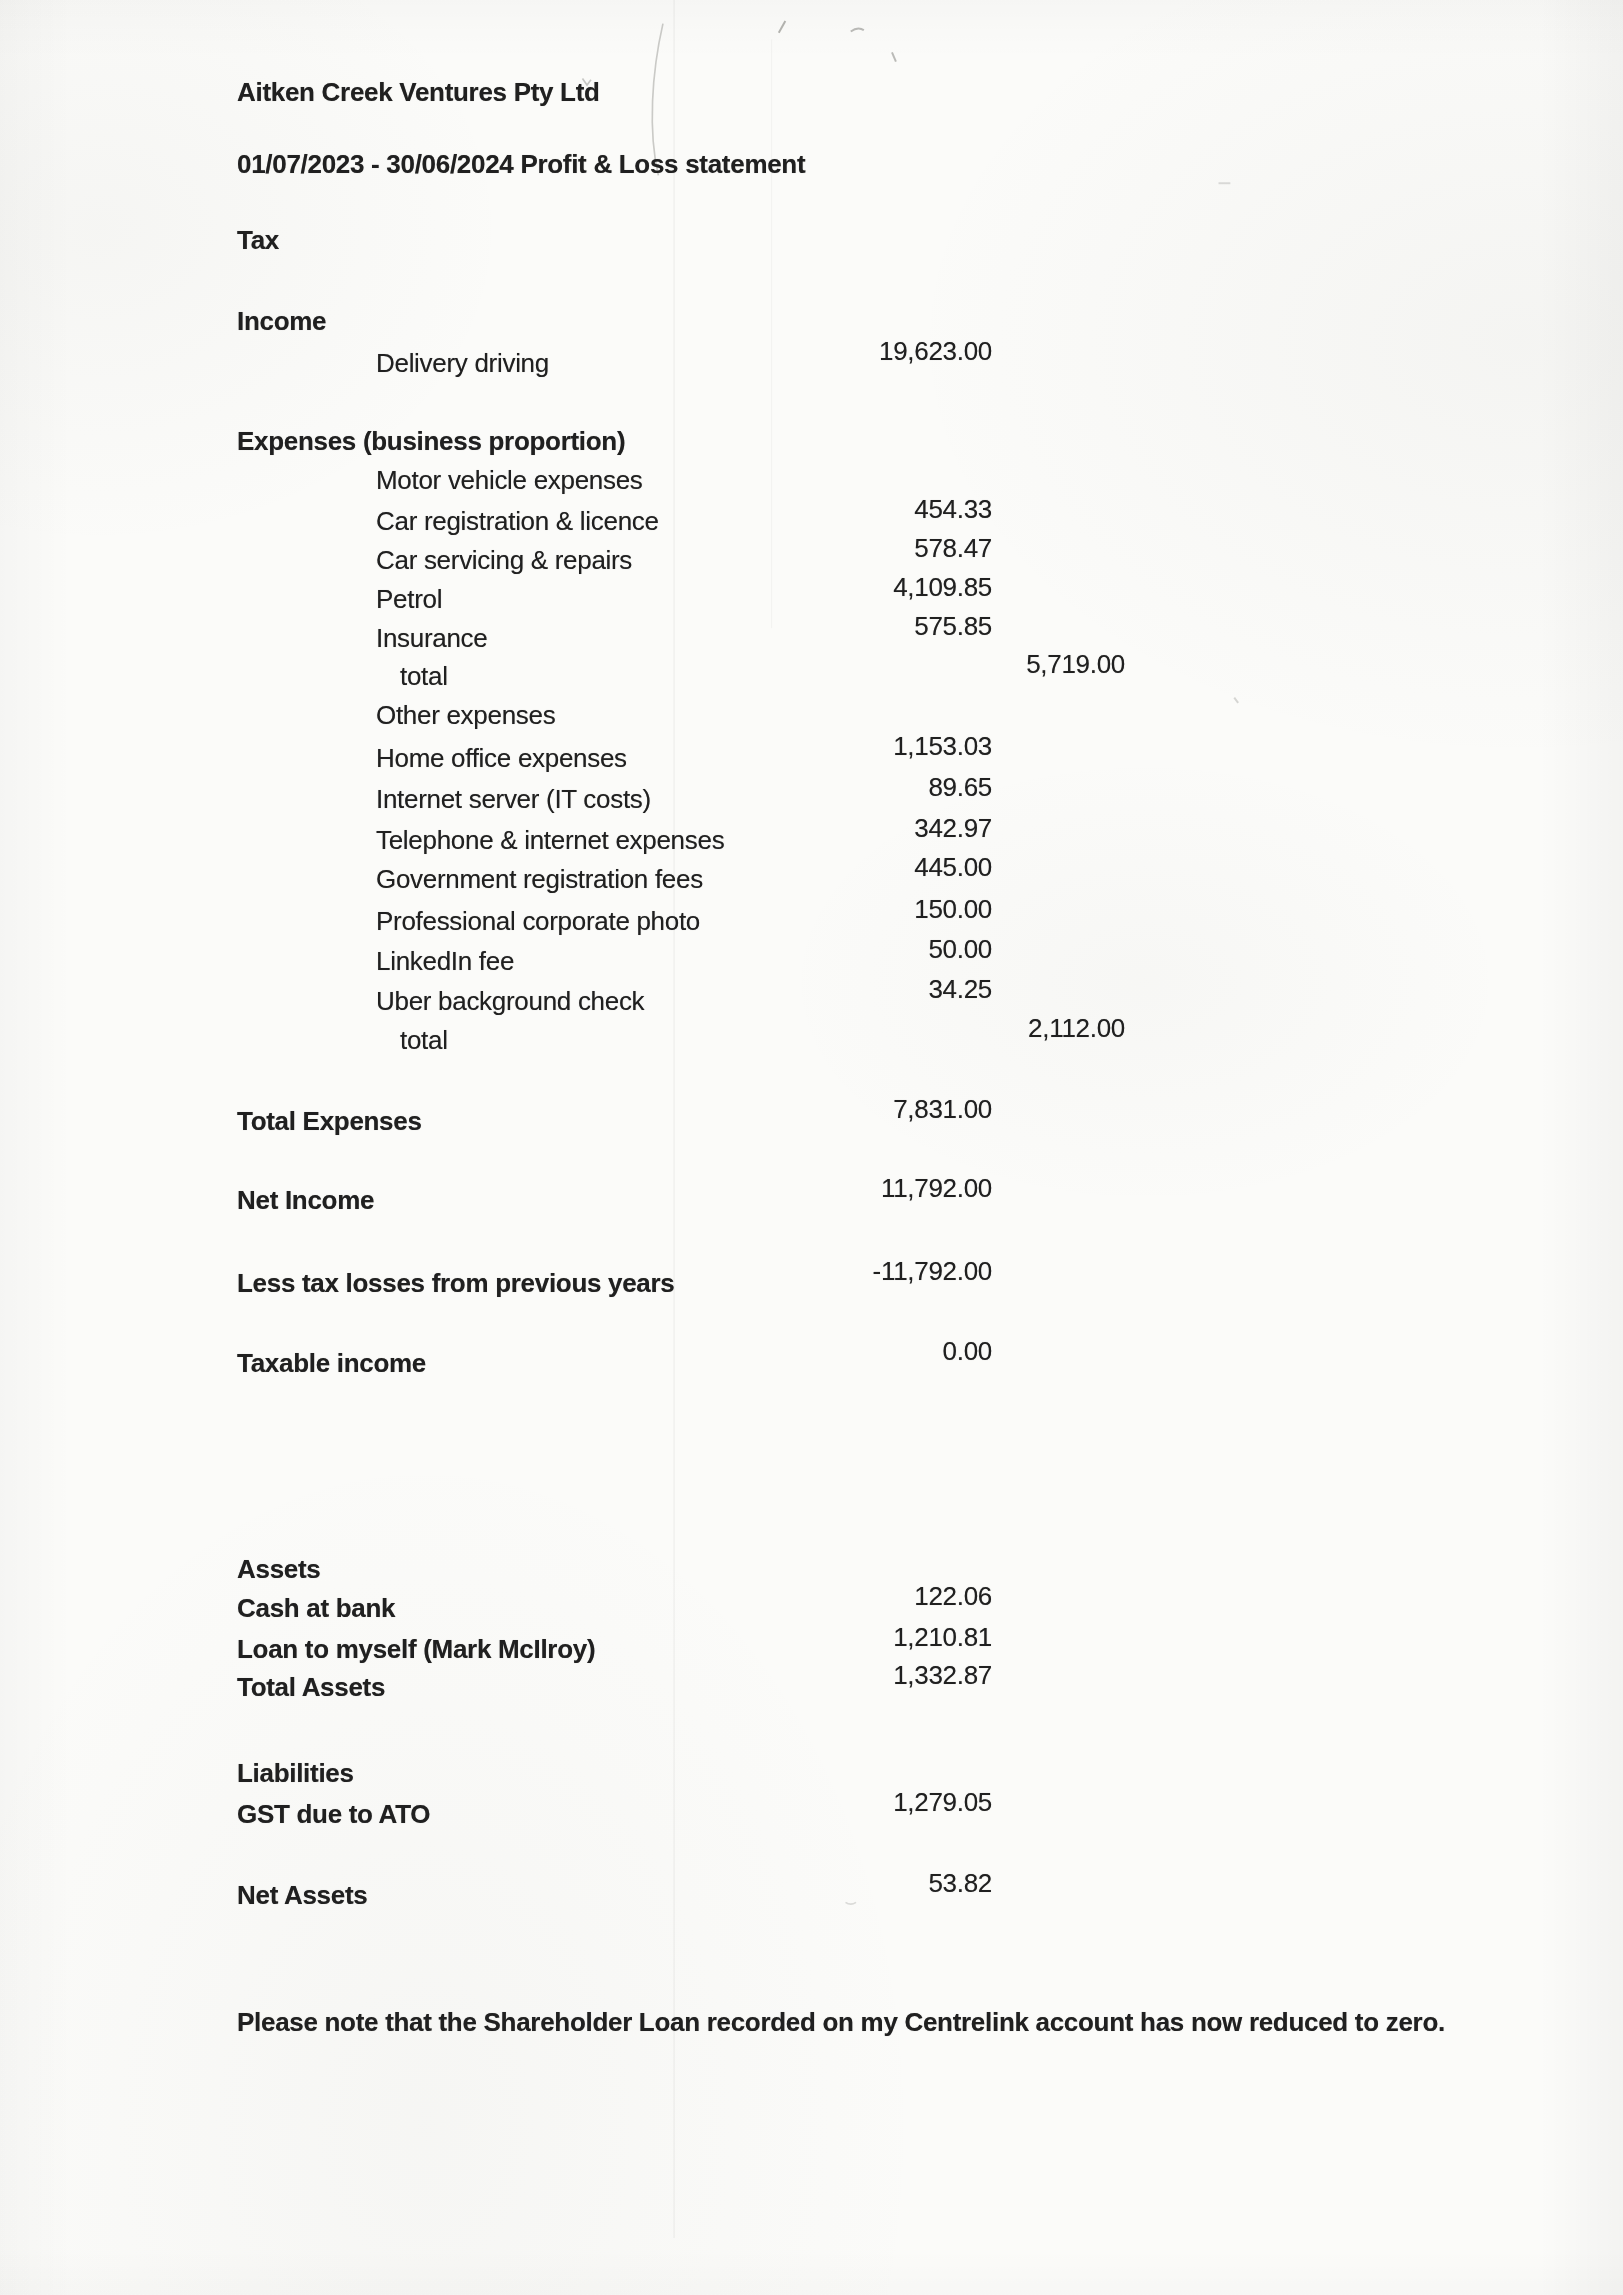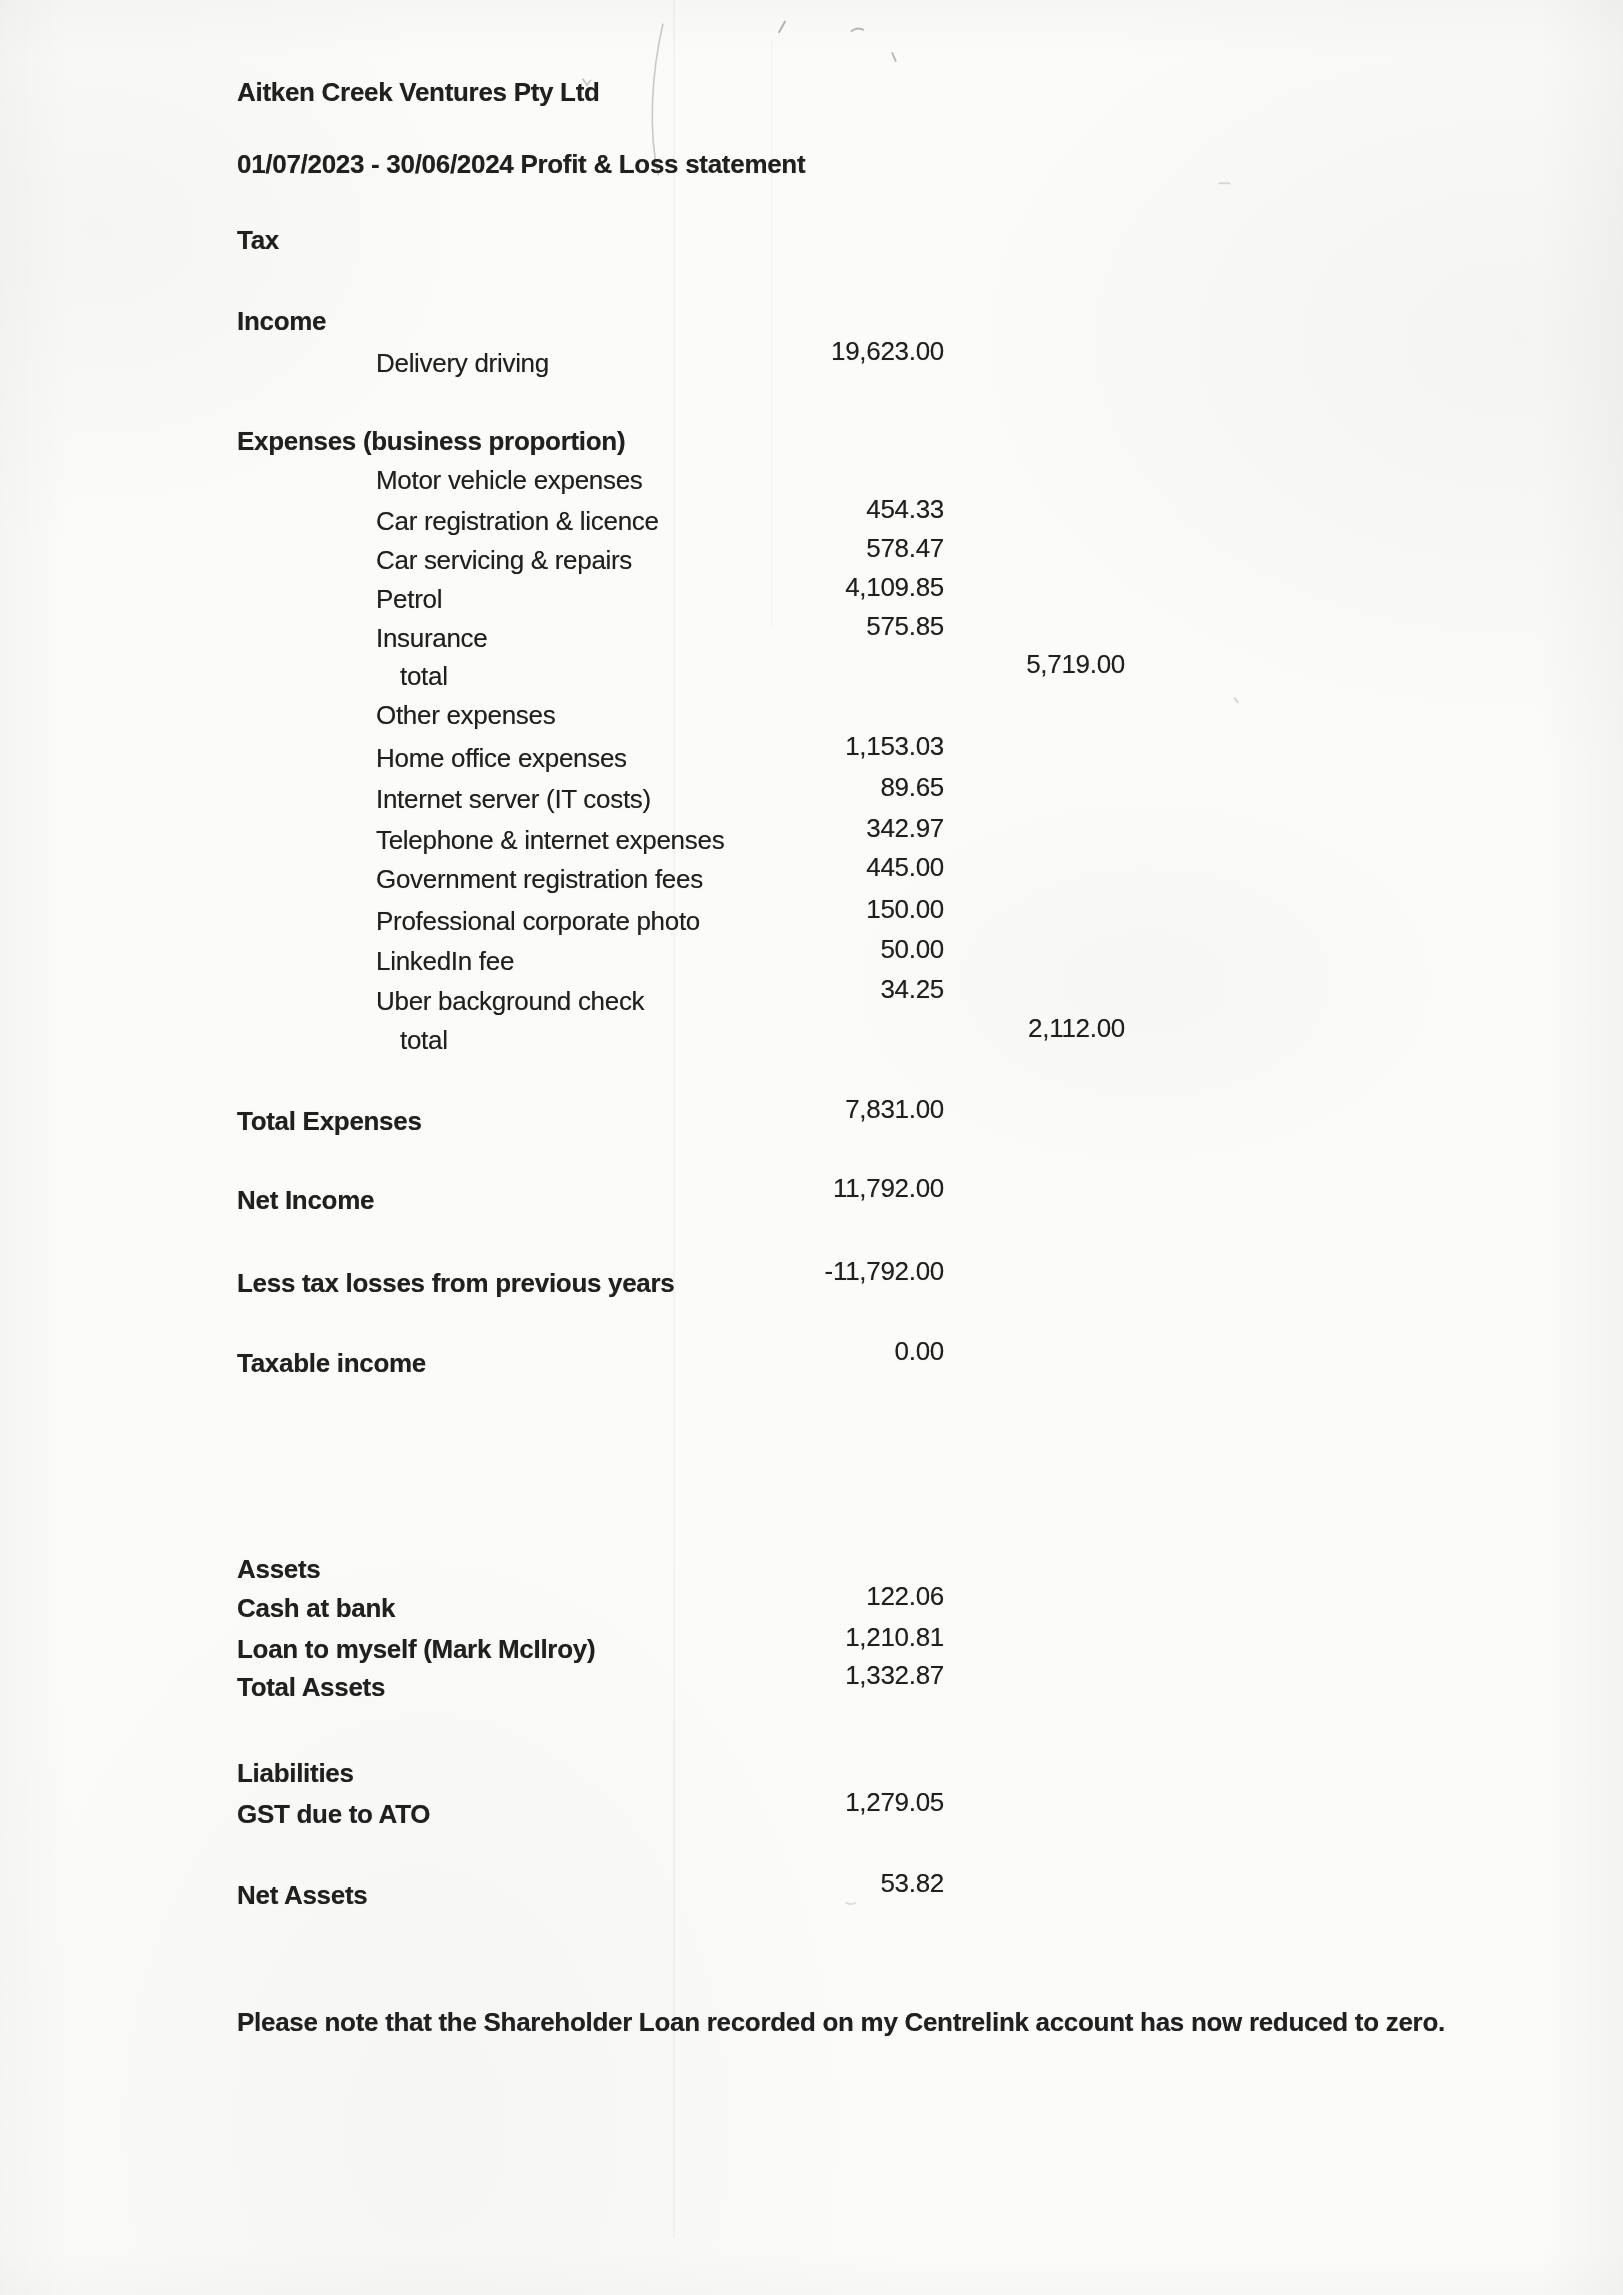--- a/index.html
+++ b/index.html
@@ -27,21 +27,21 @@
   }
   .artifacts{position:absolute;left:0;top:0;pointer-events:none;}
   .row{
     position:absolute;left:0;width:1623px;height:34px;
     font-size:26px;line-height:33px;letter-spacing:-0.3px;white-space:nowrap;
   }
   .lbl{position:absolute;left:192px;top:12px;margin-left:45px;}
   .lbl.i1{left:331px;}
   .lbl.i2{left:355px;}
   .b{font-weight:700;}
-  .val{position:absolute;top:0;left:0;width:944px;text-align:right;}
+  .val{position:absolute;top:0;left:0;width:944px;text-align:right;padding-left:48px;}
   .tot{position:absolute;top:0;left:0;width:1080px;text-align:right;margin-left:45px;}
   .h1{font-size:37px;letter-spacing:-0.7px;line-height:42px;}
 </style>
 </head>
 <body>
 
 <div class="page">
 
   <svg class="artifacts" width="1623" height="2295" viewBox="0 0 2480 3507">
     <rect x="1029" y="0" width="2" height="3420" fill="#000000" opacity="0.05"></rect>

